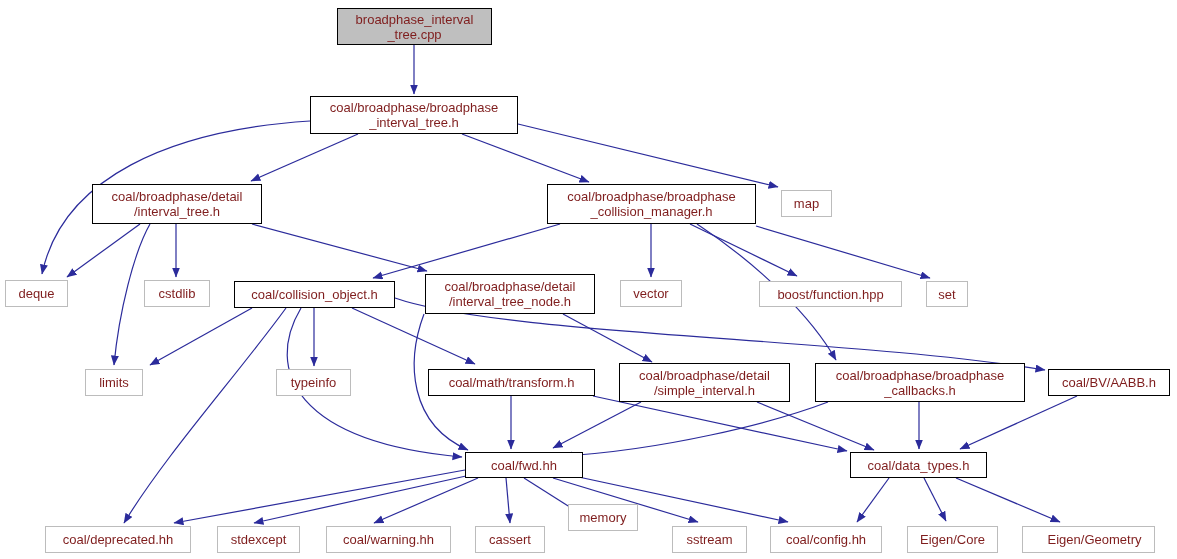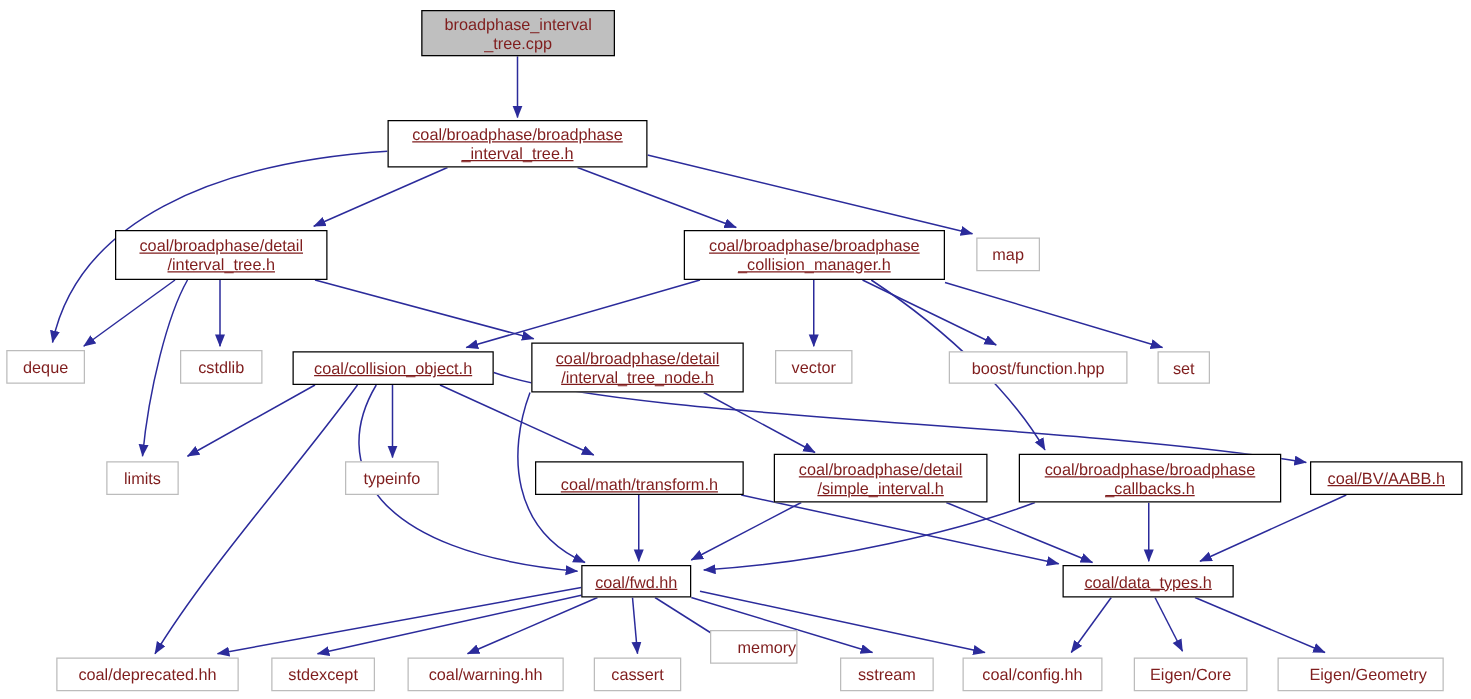--- a/index.html
+++ b/index.html
@@ -15,21 +15,21 @@
     position:absolute;
     z-index:2;
     display:flex;align-items:center;justify-content:center;
     text-align:center;
     font-size:13px;line-height:15px;
     color:#7f1d1d;
     background:#ffffff;
     white-space:pre-line;
     box-sizing:border-box;
   }
-  .node.documented{border:1.6px solid #000000;text-decoration:underline;}
+  .node.documented{border:1.6px solid #000000;}
   .node.external{border:1px solid #bcbcbc;}
   .node.current{border:1.8px solid #000000;background:#bfbfbf;}
   .edge{fill:none;stroke-width:1.2px;}
 </style>
 </head>
 <body>
 
 <div id="canvas">
   <svg id="edge-layer" width="1177" height="559" viewBox="0 0 1177 559">
     <defs>
@@ -89,30 +89,30 @@
     <div class="node external" style="left: 5px; top: 280px; width: 63px; height: 27px;"><span>deque</span></div>
     <div class="node external" style="left: 144px; top: 280px; width: 66px; height: 27px;"><span>cstdlib</span></div>
     <div class="node documented" style="left: 234px; top: 281px; width: 161px; height: 27px;"><span>coal/collision_object.h</span></div>
     <div class="node documented" style="left: 425px; top: 274px; width: 170px; height: 40px;"><span>coal/broadphase/detail
 /interval_tree_node.h</span></div>
     <div class="node external" style="left: 620px; top: 280px; width: 62px; height: 27px;"><span>vector</span></div>
     <div class="node external" style="left: 759px; top: 281px; width: 143px; height: 26px;"><span>boost/function.hpp</span></div>
     <div class="node external" style="left: 926px; top: 281px; width: 42px; height: 26px;"><span>set</span></div>
     <div class="node external" style="left: 85px; top: 369px; width: 58px; height: 27px;"><span>limits</span></div>
     <div class="node external" style="left: 276px; top: 369px; width: 75px; height: 27px;"><span>typeinfo</span></div>
-    <div class="node documented" style="left: 428px; top: 369px; width: 167px; height: 27px; align-items: flex-end;"><span>coal/math/transform.h</span></div>
+    <div class="node documented" style="left: 428px; top: 369px; width: 167px; height: 27px;"><span>coal/math/transform.h</span></div>
     <div class="node documented" style="left: 619px; top: 363px; width: 171px; height: 39px;"><span>coal/broadphase/detail
 /simple_interval.h</span></div>
     <div class="node documented" style="left: 815px; top: 363px; width: 210px; height: 39px;"><span>coal/broadphase/broadphase
 _callbacks.h</span></div>
     <div class="node documented" style="left: 1048px; top: 369px; width: 122px; height: 27px;"><span>coal/BV/AABB.h</span></div>
-    <div class="node documented" style="left: 465px; top: 452px; width: 88px; height: 26px;"><span>coal/fwd.hh</span></div>
+    <div class="node documented" style="left: 465px; top: 452px; width: 118px; height: 26px;"><span>coal/fwd.hh</span></div>
     <div class="node external" style="left: 45px; top: 526px; width: 146px; height: 27px;"><span>coal/deprecated.hh</span></div>
     <div class="node documented" style="left: 850px; top: 452px; width: 137px; height: 26px;"><span>coal/data_types.h</span></div>
     <div class="node external" style="left: 217px; top: 526px; width: 83px; height: 27px;"><span>stdexcept</span></div>
     <div class="node external" style="left: 326px; top: 526px; width: 125px; height: 27px;"><span>coal/warning.hh</span></div>
     <div class="node external" style="left: 475px; top: 526px; width: 70px; height: 27px;"><span>cassert</span></div>
-    <div class="node external" style="left: 568px; top: 504px; width: 70px; height: 27px; justify-content: flex-end;"><span>memory</span></div>
+    <div class="node external" style="left: 568px; top: 504px; width: 70px; height: 27px;"><span>memory</span></div>
     <div class="node external" style="left: 672px; top: 526px; width: 75px; height: 27px;"><span>sstream</span></div>
     <div class="node external" style="left: 770px; top: 526px; width: 112px; height: 27px;"><span>coal/config.hh</span></div>
     <div class="node external" style="left: 907px; top: 526px; width: 91px; height: 27px;"><span>Eigen/Core</span></div>
     <div class="node external" style="left: 1022px; top: 526px; width: 133px; height: 27px; padding-left: 12px;"><span>Eigen/Geometry</span></div>
   </div>
 
 </body></html>

